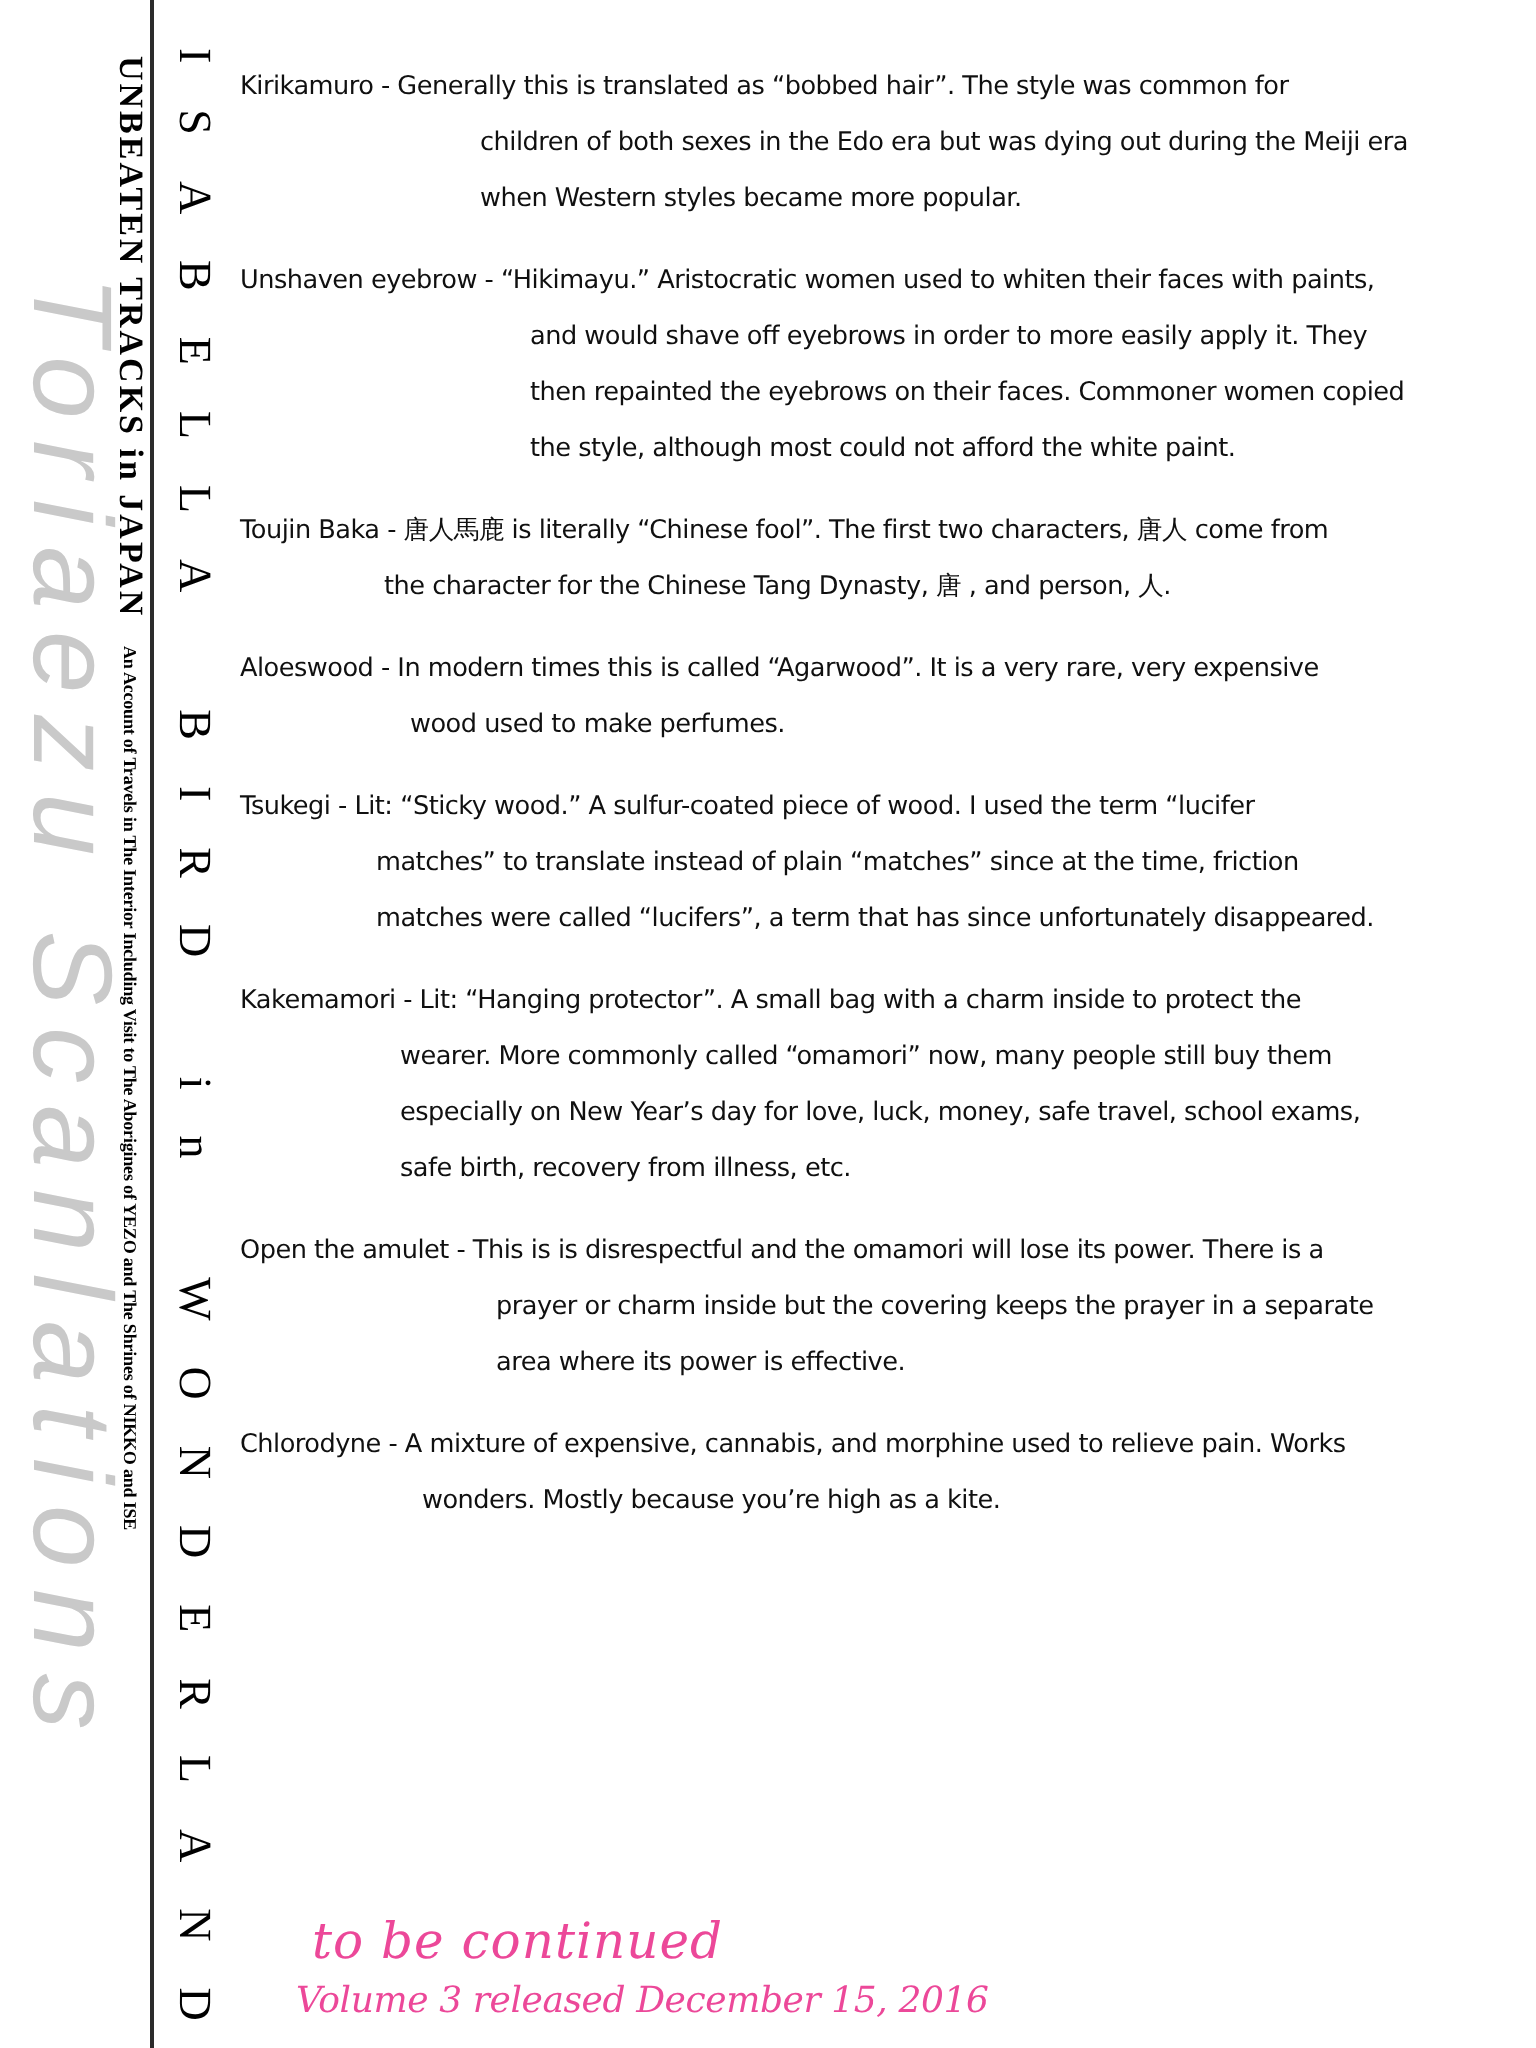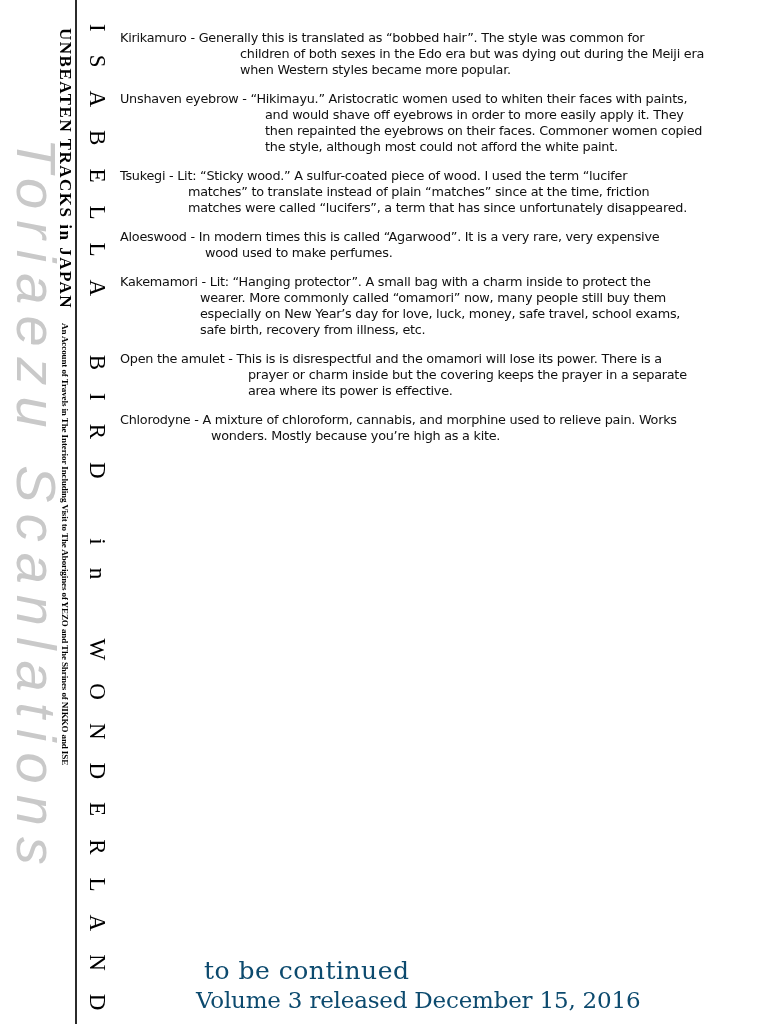--- a/index.html
+++ b/index.html
@@ -83,46 +83,46 @@
     overflow: hidden;
   }
 
   
   .content {
     position: absolute;
     left: 120px;
     top: 30px;
     width: 648px;
     font-size: 12.8px;
-    line-height: 16px;
+    line-height: 28px;
     letter-spacing: -0.25px;
     color: #101010;
   }
   .note {
     white-space: pre-line;
     margin-bottom: 13px;
   }
 
   
   .footer {
     position: absolute;
     left: 148px;
     top: 956px;
-    color: #0c4a6e;
+    color: #ec4899;
     font-family: "DejaVu Serif", serif;
-    margin-left: 48px;
+    font-style: italic;
   }
   .footer-continued {
     font-size: 25px;
     line-height: 30px;
     margin-left: 8px;
     letter-spacing: 0.5px;
   }
   .footer-release {
-    font-size: 23px;
+    font-size: 18px;
     line-height: 29px;
     letter-spacing: -0.2px;
   }
 </style>
 </head>
 <body>
 
 <div class="page">
 
   <div class="watermark">Toriaezu Scanlations</div>
@@ -136,33 +136,35 @@
   <div class="side-letters">ISABELLA BIRD in WONDERLAND</div>
 
   <div class="content">
     <div class="note" style="padding-left:120px;text-indent:-120px">Kirikamuro - Generally this is translated as “bobbed hair”. The style was common for
 children of both sexes in the Edo era but was dying out during the Meiji era
 when Western styles became more popular.</div>
     <div class="note" style="padding-left:145px;text-indent:-145px">Unshaven eyebrow - “Hikimayu.” Aristocratic women used to whiten their faces with paints,
 and would shave off eyebrows in order to more easily apply it. They
 then repainted the eyebrows on their faces. Commoner women copied
 the style, although most could not afford the white paint.</div>
+    <div class="note" style="padding-left:72px;text-indent:-72px">Toujin Baka - 唐人馬鹿  is literally “Chinese fool”. The first two characters, 唐人 come from
+the character for the Chinese Tang Dynasty, 唐 , and person, 人.</div>
+    <div class="note" style="padding-left:85px;text-indent:-85px">Aloeswood - In modern times this is called “Agarwood”. It is a very rare, very expensive
+wood used to make perfumes.</div>
     <div class="note" style="padding-left:68px;text-indent:-68px">Tsukegi - Lit: “Sticky wood.” A sulfur-coated piece of wood. I used the term “lucifer
 matches” to translate instead of plain “matches” since at the time, friction
 matches were called “lucifers”, a term that has since unfortunately disappeared.</div>
-    <div class="note" style="padding-left:85px;text-indent:-85px">Aloeswood - In modern times this is called “Agarwood”. It is a very rare, very expensive
-wood used to make perfumes.</div>
     <div class="note" style="padding-left:80px;text-indent:-80px">Kakemamori - Lit: “Hanging protector”. A small bag with a charm inside to protect the
 wearer. More commonly called “omamori” now, many people still buy them
 especially on New Year’s day for love, luck, money, safe travel, school exams,
 safe birth, recovery from illness, etc.</div>
     <div class="note" style="padding-left:128px;text-indent:-128px">Open the amulet - This is is disrespectful and the omamori will lose its power. There is a
 prayer or charm inside but the covering keeps the prayer in a separate
 area where its power is effective.</div>
-    <div class="note" style="padding-left:91px;text-indent:-91px">Chlorodyne - A mixture of chloroform, cannabis, and morphine used to relieve pain. Works
+    <div class="note" style="padding-left:91px;text-indent:-91px">Chlorodyne - A mixture of expensive, cannabis, and morphine used to relieve pain. Works
 wonders. Mostly because you’re high as a kite.</div>
   </div>
 
   <div class="footer">
     <div class="footer-continued">to be continued</div>
     <div class="footer-release">Volume 3 released December 15, 2016</div>
   </div>
 
 </div>
 

